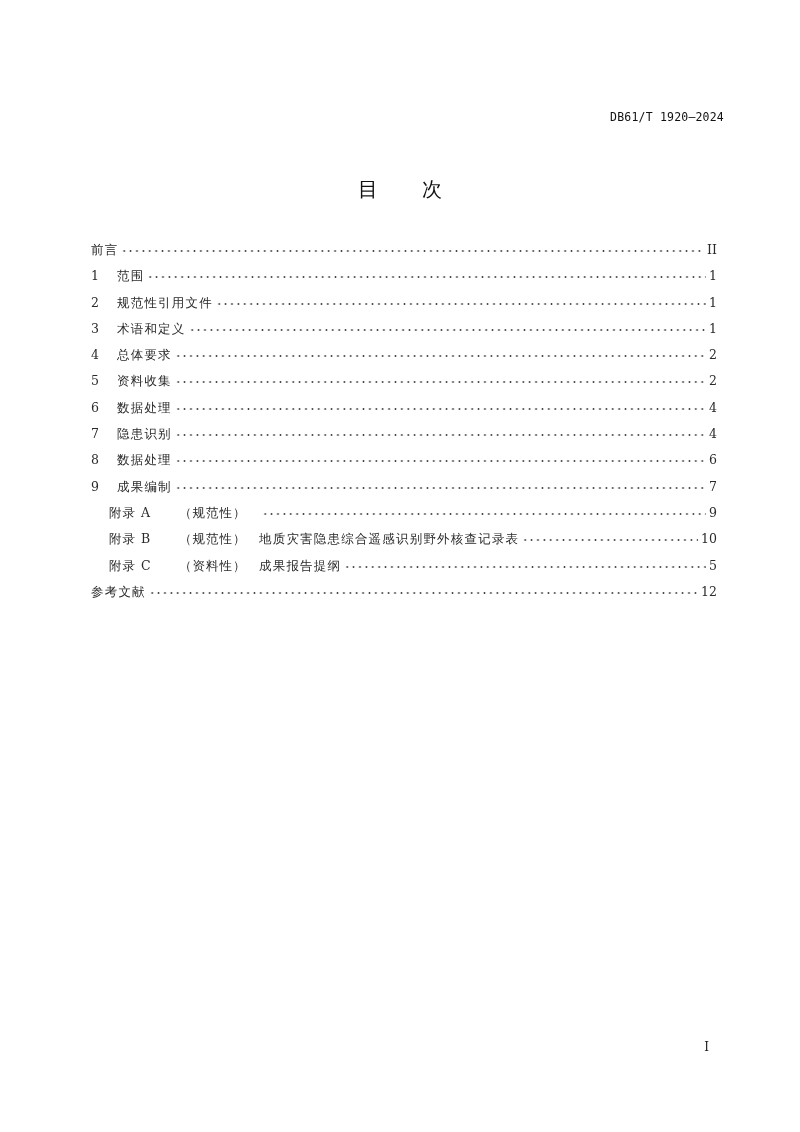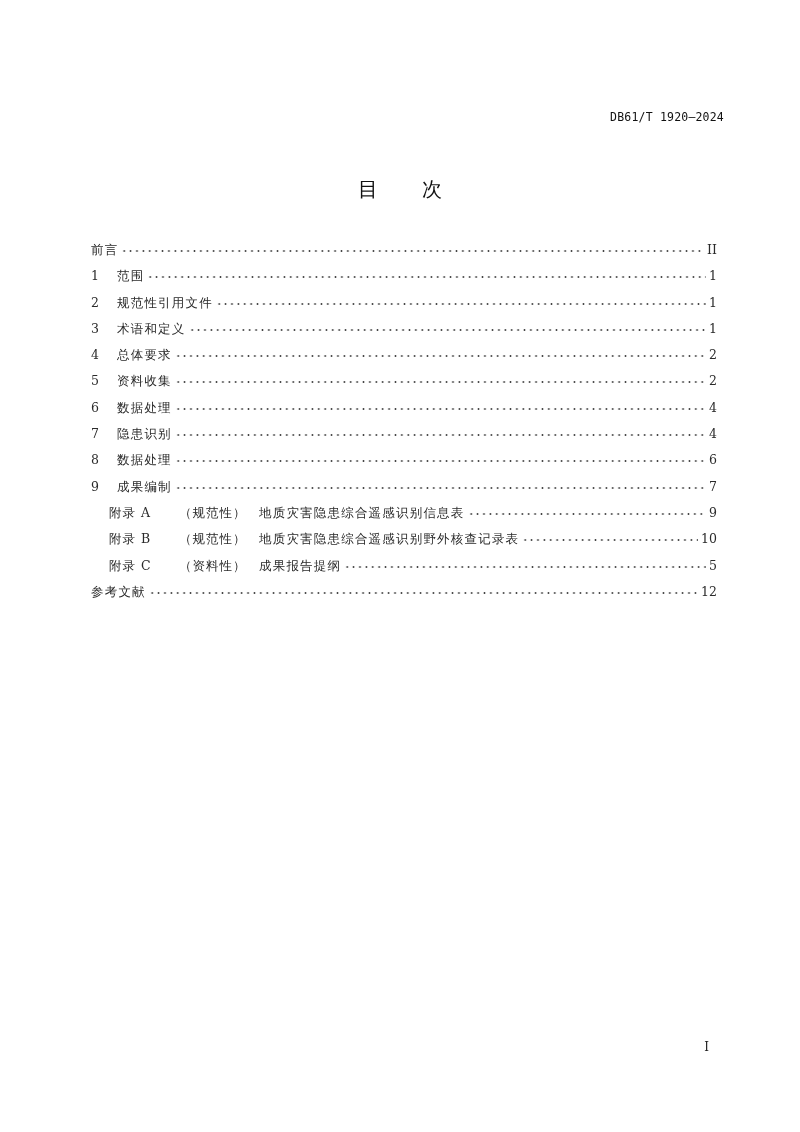--- a/index.html
+++ b/index.html
@@ -162,21 +162,20 @@
   <div class="toc-row">
     <span class="toc-num">9</span>
     <span class="toc-label">成果编制</span>
     <span class="toc-dots"></span>
     <span class="toc-page">7</span>
   </div>
 
   <div class="toc-row">
     <span class="toc-prefix appendix">附录 A</span>
     <span class="toc-type">（规范性）</span>
-    <span class="toc-label">地质灾害隐患综合遥感识别信息表</span>
     <span class="toc-dots"></span>
     <span class="toc-page">9</span>
   </div>
   <div class="toc-row">
     <span class="toc-prefix appendix">附录 B</span>
     <span class="toc-type">（规范性）</span>
     <span class="toc-label">地质灾害隐患综合遥感识别野外核查记录表</span>
     <span class="toc-dots"></span>
     <span class="toc-page">10</span>
   </div>

